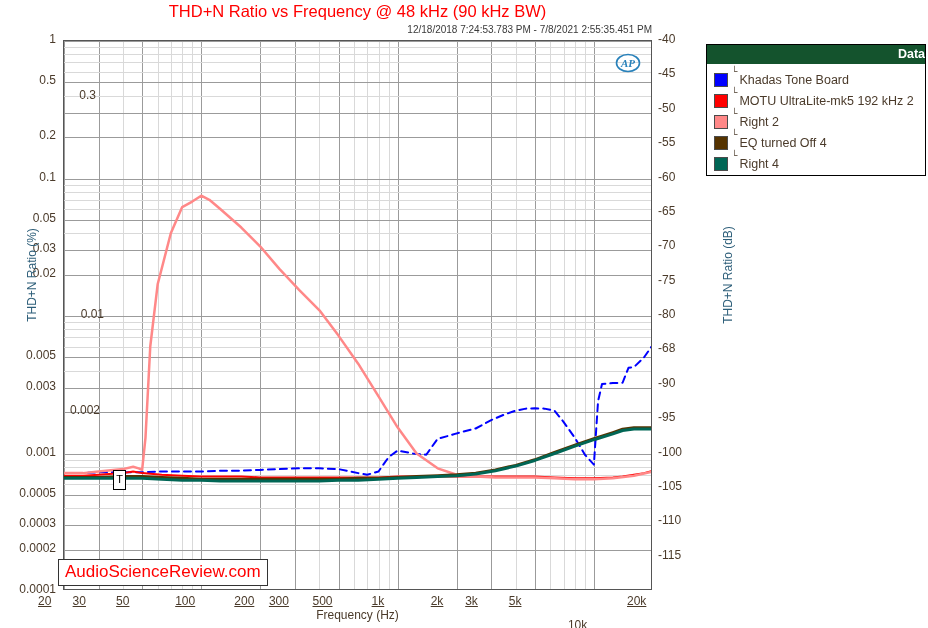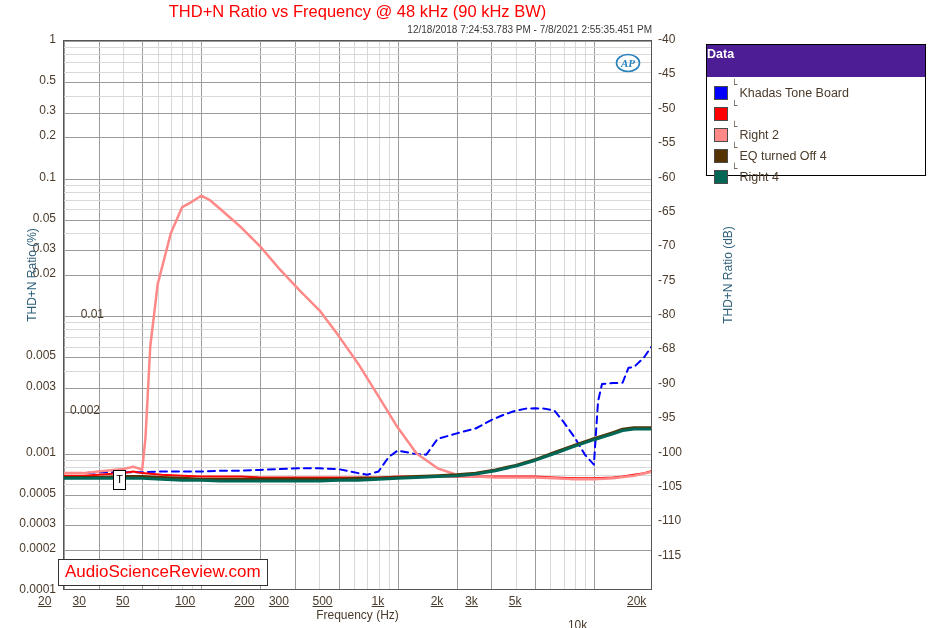--- a/index.html
+++ b/index.html
@@ -159,26 +159,26 @@
     left: 706px;
     top: 44px;
     width: 220px;
     height: 132px;
     box-sizing: border-box;
     border: 1px solid #000000;
     background: #ffffff;
     z-index: 5;
   }
   #legend-header {
-    height: 32px;
-    background: #4c1d95;
+    height: 19px;
+    background: #14532d;
     color: #ffffff;
     font-size: 12.5px;
     font-weight: bold;
-    text-align: left;
+    text-align: right;
     line-height: 19px;
   }
   #legend-items { padding: 5px 0 0 7px; }
   .legend-row {
     display: flex;
     align-items: center;
     height: 21px;
   }
   .legend-swatch {
     width: 14px;
@@ -279,21 +279,21 @@
       <polyline points="0.00,434.66 19.03,434.66 34.57,433.80 59.10,432.12 69.15,430.48 78.13,432.12 97.83,433.80 118.20,434.66 137.23,435.53 156.26,435.53 177.31,435.53 196.33,436.41 215.36,436.41 235.07,436.41 255.44,436.41 274.46,436.41 294.17,436.41 314.54,436.41 333.56,435.53 352.59,435.53 373.64,435.53 392.67,435.53 411.69,435.53 431.40,435.53 451.77,435.53 470.80,435.53 490.50,436.41 510.87,437.31 529.90,437.31 548.92,436.41 558.59,435.53 569.97,433.80 580.02,432.12 589.00,429.68" fill="none" stroke="#ff0000" stroke-width="2" stroke-linejoin="round" stroke-linecap="round"></polyline>
       <polyline points="0.00,432.12 19.03,432.12 34.57,430.48 59.10,428.11 69.15,425.83 74.65,427.34 78.13,428.89 81.47,396.83 86.26,305.50 93.67,243.31 106.82,192.22 118.20,166.05 128.25,160.53 137.23,154.68 145.36,158.80 156.26,168.00 177.31,186.53 196.33,205.54 215.36,227.92 235.07,248.83 255.44,269.31 274.46,294.62 294.17,322.68 314.54,355.44 333.56,386.33 352.59,412.50 373.64,427.34 392.67,433.80 411.69,435.53 431.40,436.41 451.77,436.41 470.80,436.41 490.50,437.31 510.87,438.22 529.90,438.22 548.92,437.31 569.97,434.66 589.00,430.48" fill="none" stroke="#ff8888" stroke-width="2.5" stroke-linejoin="round" stroke-linecap="round"></polyline>
       <polyline points="0.00,436.41 19.03,436.41 34.57,436.41 59.10,435.53 78.13,435.53 97.83,436.41 118.20,437.31 137.23,438.22 156.26,438.22 177.31,438.22 196.33,438.22 215.36,438.22 235.07,438.22 255.44,438.22 274.46,438.22 294.17,437.31 314.54,437.31 333.56,436.41 352.59,435.53 373.64,434.66 392.67,433.80 411.69,432.12 431.40,428.89 451.77,424.35 470.80,418.79 490.50,411.32 510.87,404.15 529.90,397.76 548.92,391.56 558.59,388.29 569.97,386.72 580.02,386.72 589.00,386.72" fill="none" stroke="#553300" stroke-width="3" stroke-linejoin="round" stroke-linecap="round"></polyline>
       <polyline points="0.00,437.31 19.03,437.31 34.57,437.31 59.10,437.31 78.13,437.31 97.83,438.22 118.20,439.15 137.23,439.15 156.26,440.09 177.31,440.09 196.33,440.09 215.36,440.09 235.07,440.09 255.44,440.09 274.46,439.15 294.17,439.15 314.54,438.22 333.56,437.31 352.59,436.41 373.64,435.53 392.67,434.66 411.69,432.95 431.40,429.68 451.77,425.08 470.80,419.46 490.50,412.50 510.87,405.20 529.90,398.70 548.92,392.84 558.59,389.49 569.97,387.89 580.02,387.89 589.00,387.89" fill="none" stroke="#006655" stroke-width="3" stroke-linejoin="round" stroke-linecap="round"></polyline>
     </svg>
 </div>
 
 <div id="ticks-left">
     <div class="tick-label tick-left" style="left: 0px; width: 56px; top: 32px;">1</div>
     <div class="tick-label tick-left" style="left: 0px; width: 56px; top: 73.4px;">0.5</div>
-    <div class="tick-label tick-left" style="left: 0px; width: 56px; top: 103px;">0.3</div>
+    <div class="tick-label tick-left" style="left: 0px; width: 56px; top: 88px; padding-left: 40px;">0.3</div>
     <div class="tick-label tick-left" style="left: 0px; width: 56px; top: 128.1px;">0.2</div>
     <div class="tick-label tick-left" style="left: 0px; width: 56px; top: 169.5px;">0.1</div>
     <div class="tick-label tick-left" style="left: 0px; width: 56px; top: 210.9px;">0.05</div>
     <div class="tick-label tick-left" style="left: 0px; width: 56px; top: 241.4px;">0.03</div>
     <div class="tick-label tick-left" style="left: 0px; width: 56px; top: 265.6px;">0.02</div>
     <div class="tick-label tick-left" style="left: 0px; width: 56px; top: 307px; margin-left: 48px;">0.01</div>
     <div class="tick-label tick-left" style="left: 0px; width: 56px; top: 348.4px;">0.005</div>
     <div class="tick-label tick-left" style="left: 0px; width: 56px; top: 378.9px;">0.003</div>
     <div class="tick-label tick-left" style="left: 0px; width: 56px; top: 403.1px; margin-left: 44px;">0.002</div>
     <div class="tick-label tick-left" style="left: 0px; width: 56px; top: 444.5px;">0.001</div>
@@ -357,20 +357,21 @@
   <div id="legend-header">Data</div>
   <div id="legend-items">
       <div class="legend-row">
         <span class="legend-swatch" style="background: rgb(0, 0, 255);"></span>
         <span class="legend-sub">└</span>
         <span class="legend-text">Khadas Tone Board</span>
       </div>
       <div class="legend-row">
         <span class="legend-swatch" style="background: rgb(255, 0, 0);"></span>
         <span class="legend-sub">└</span>
+        <span class="legend-text">MOTU UltraLite-mk5  192 kHz  2</span>
       </div>
       <div class="legend-row">
         <span class="legend-swatch" style="background: rgb(255, 136, 136);"></span>
         <span class="legend-sub">└</span>
         <span class="legend-text">Right 2</span>
       </div>
       <div class="legend-row">
         <span class="legend-swatch" style="background: rgb(85, 51, 0);"></span>
         <span class="legend-sub">└</span>
         <span class="legend-text">EQ turned Off  4</span>

